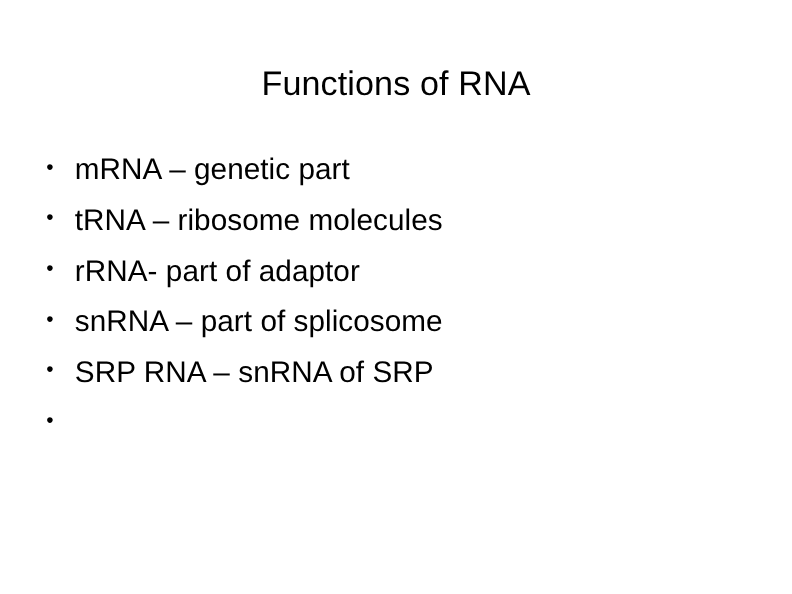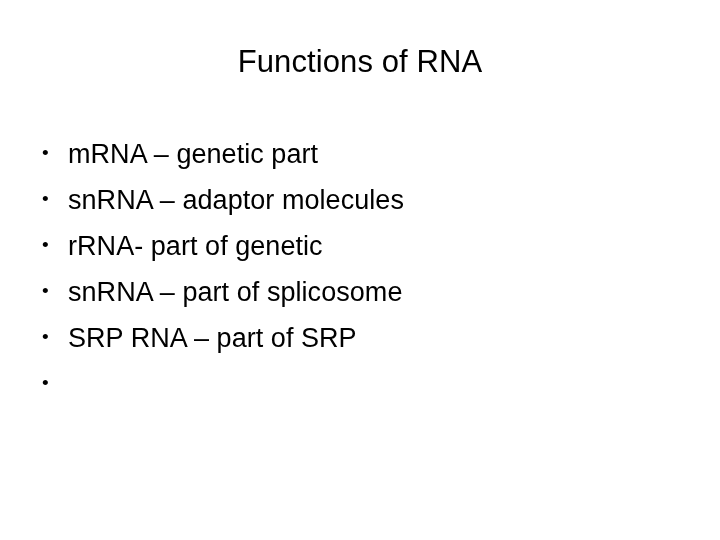--- a/index.html
+++ b/index.html
@@ -18,21 +18,21 @@
   }
   .slide {
     position: relative;
     width: 720px;
     height: 540px;
     background: #ffffff;
     box-sizing: border-box;
   }
   .slide-title {
     position: absolute;
-    top: 42px;
+    top: 56px;
     left: 0;
     width: 720px;
     text-align: center;
     font-size: 31px;
     font-weight: 400;
     line-height: 40px;
     letter-spacing: 0.1px;
     color: #000000;
     white-space: nowrap;
   }
@@ -81,36 +81,36 @@
 
   <ul class="bullet-list">
 
     <li class="bullet-item">
       <span class="bullet-marker">•</span>
       <span class="bullet-text">mRNA – genetic part</span>
     </li>
 
     <li class="bullet-item">
       <span class="bullet-marker">•</span>
-      <span class="bullet-text">snRNA – adaptor molecules</span>
+      <span class="bullet-text">tRNA – ribosome molecules</span>
     </li>
 
     <li class="bullet-item">
       <span class="bullet-marker">•</span>
-      <span class="bullet-text">rRNA- part of genetic</span>
+      <span class="bullet-text">rRNA- part of adaptor</span>
     </li>
 
     <li class="bullet-item">
       <span class="bullet-marker">•</span>
       <span class="bullet-text">snRNA – part of splicosome</span>
     </li>
 
     <li class="bullet-item">
       <span class="bullet-marker">•</span>
-      <span class="bullet-text">SRP RNA – part of SRP</span>
+      <span class="bullet-text">SRP RNA – snRNA of SRP</span>
     </li>
 
     <li class="bullet-item">
       <span class="bullet-marker">•</span>
     </li>
 
   </ul>
 
 </div>
 

